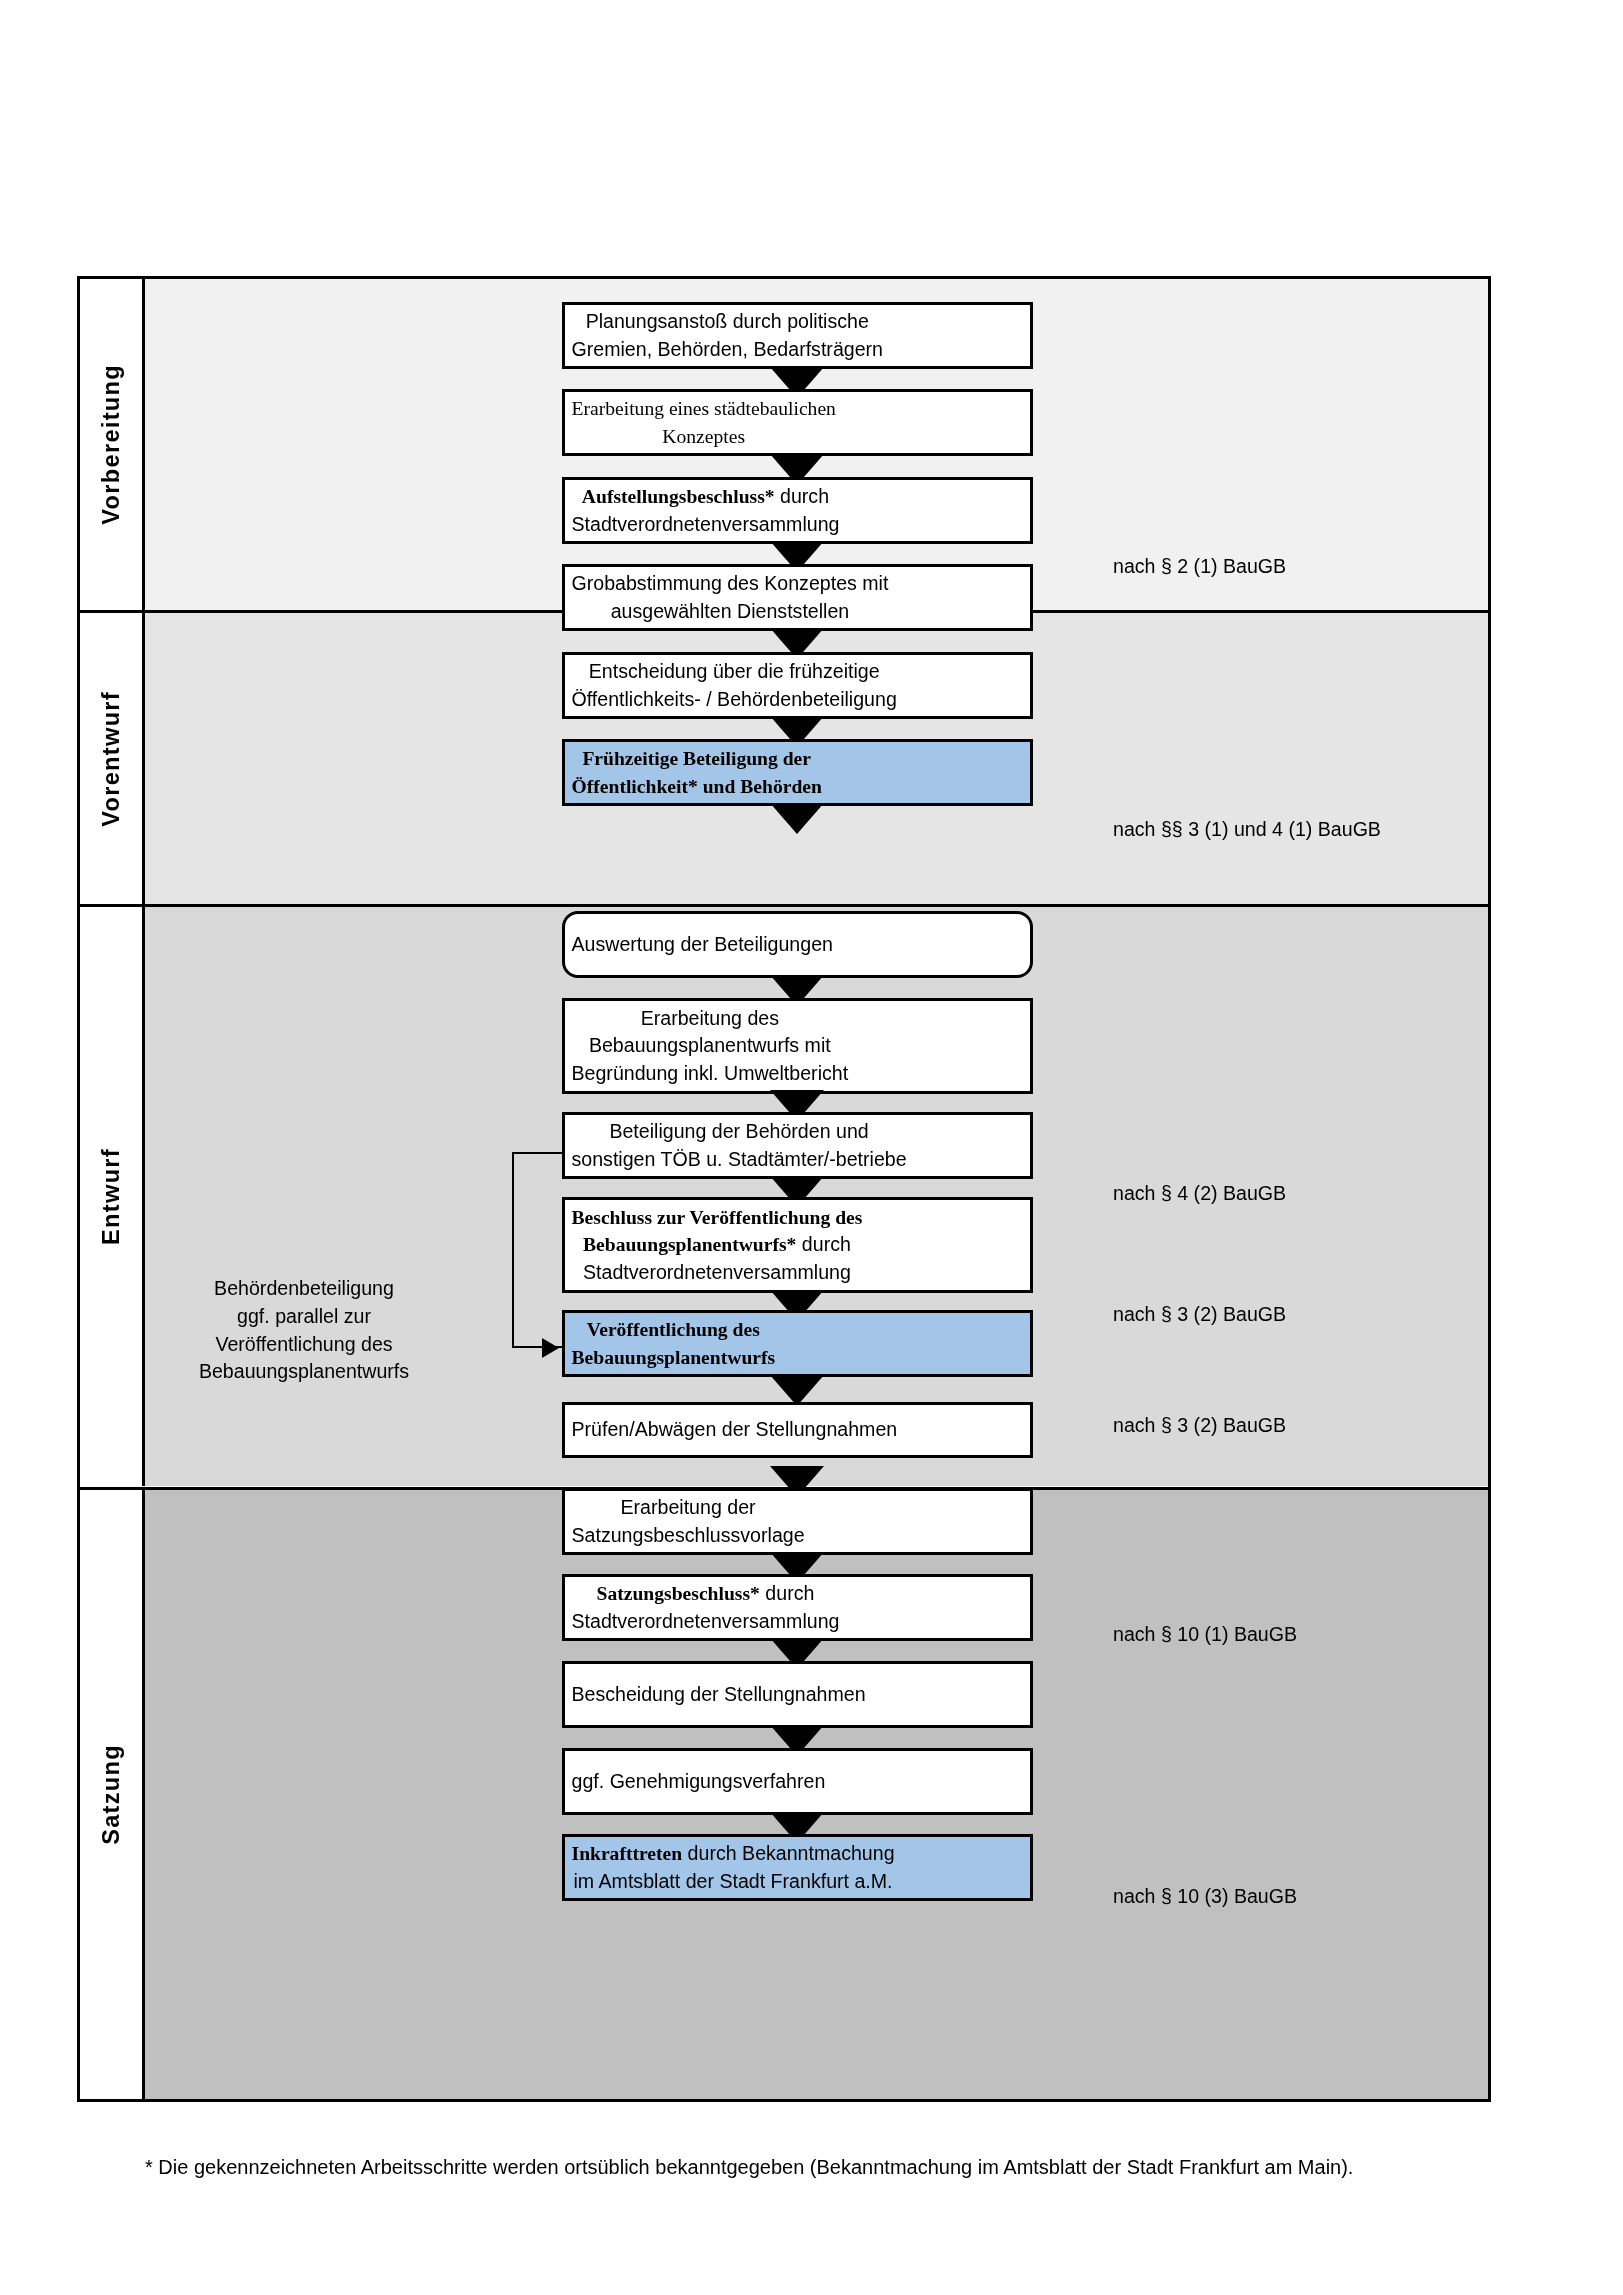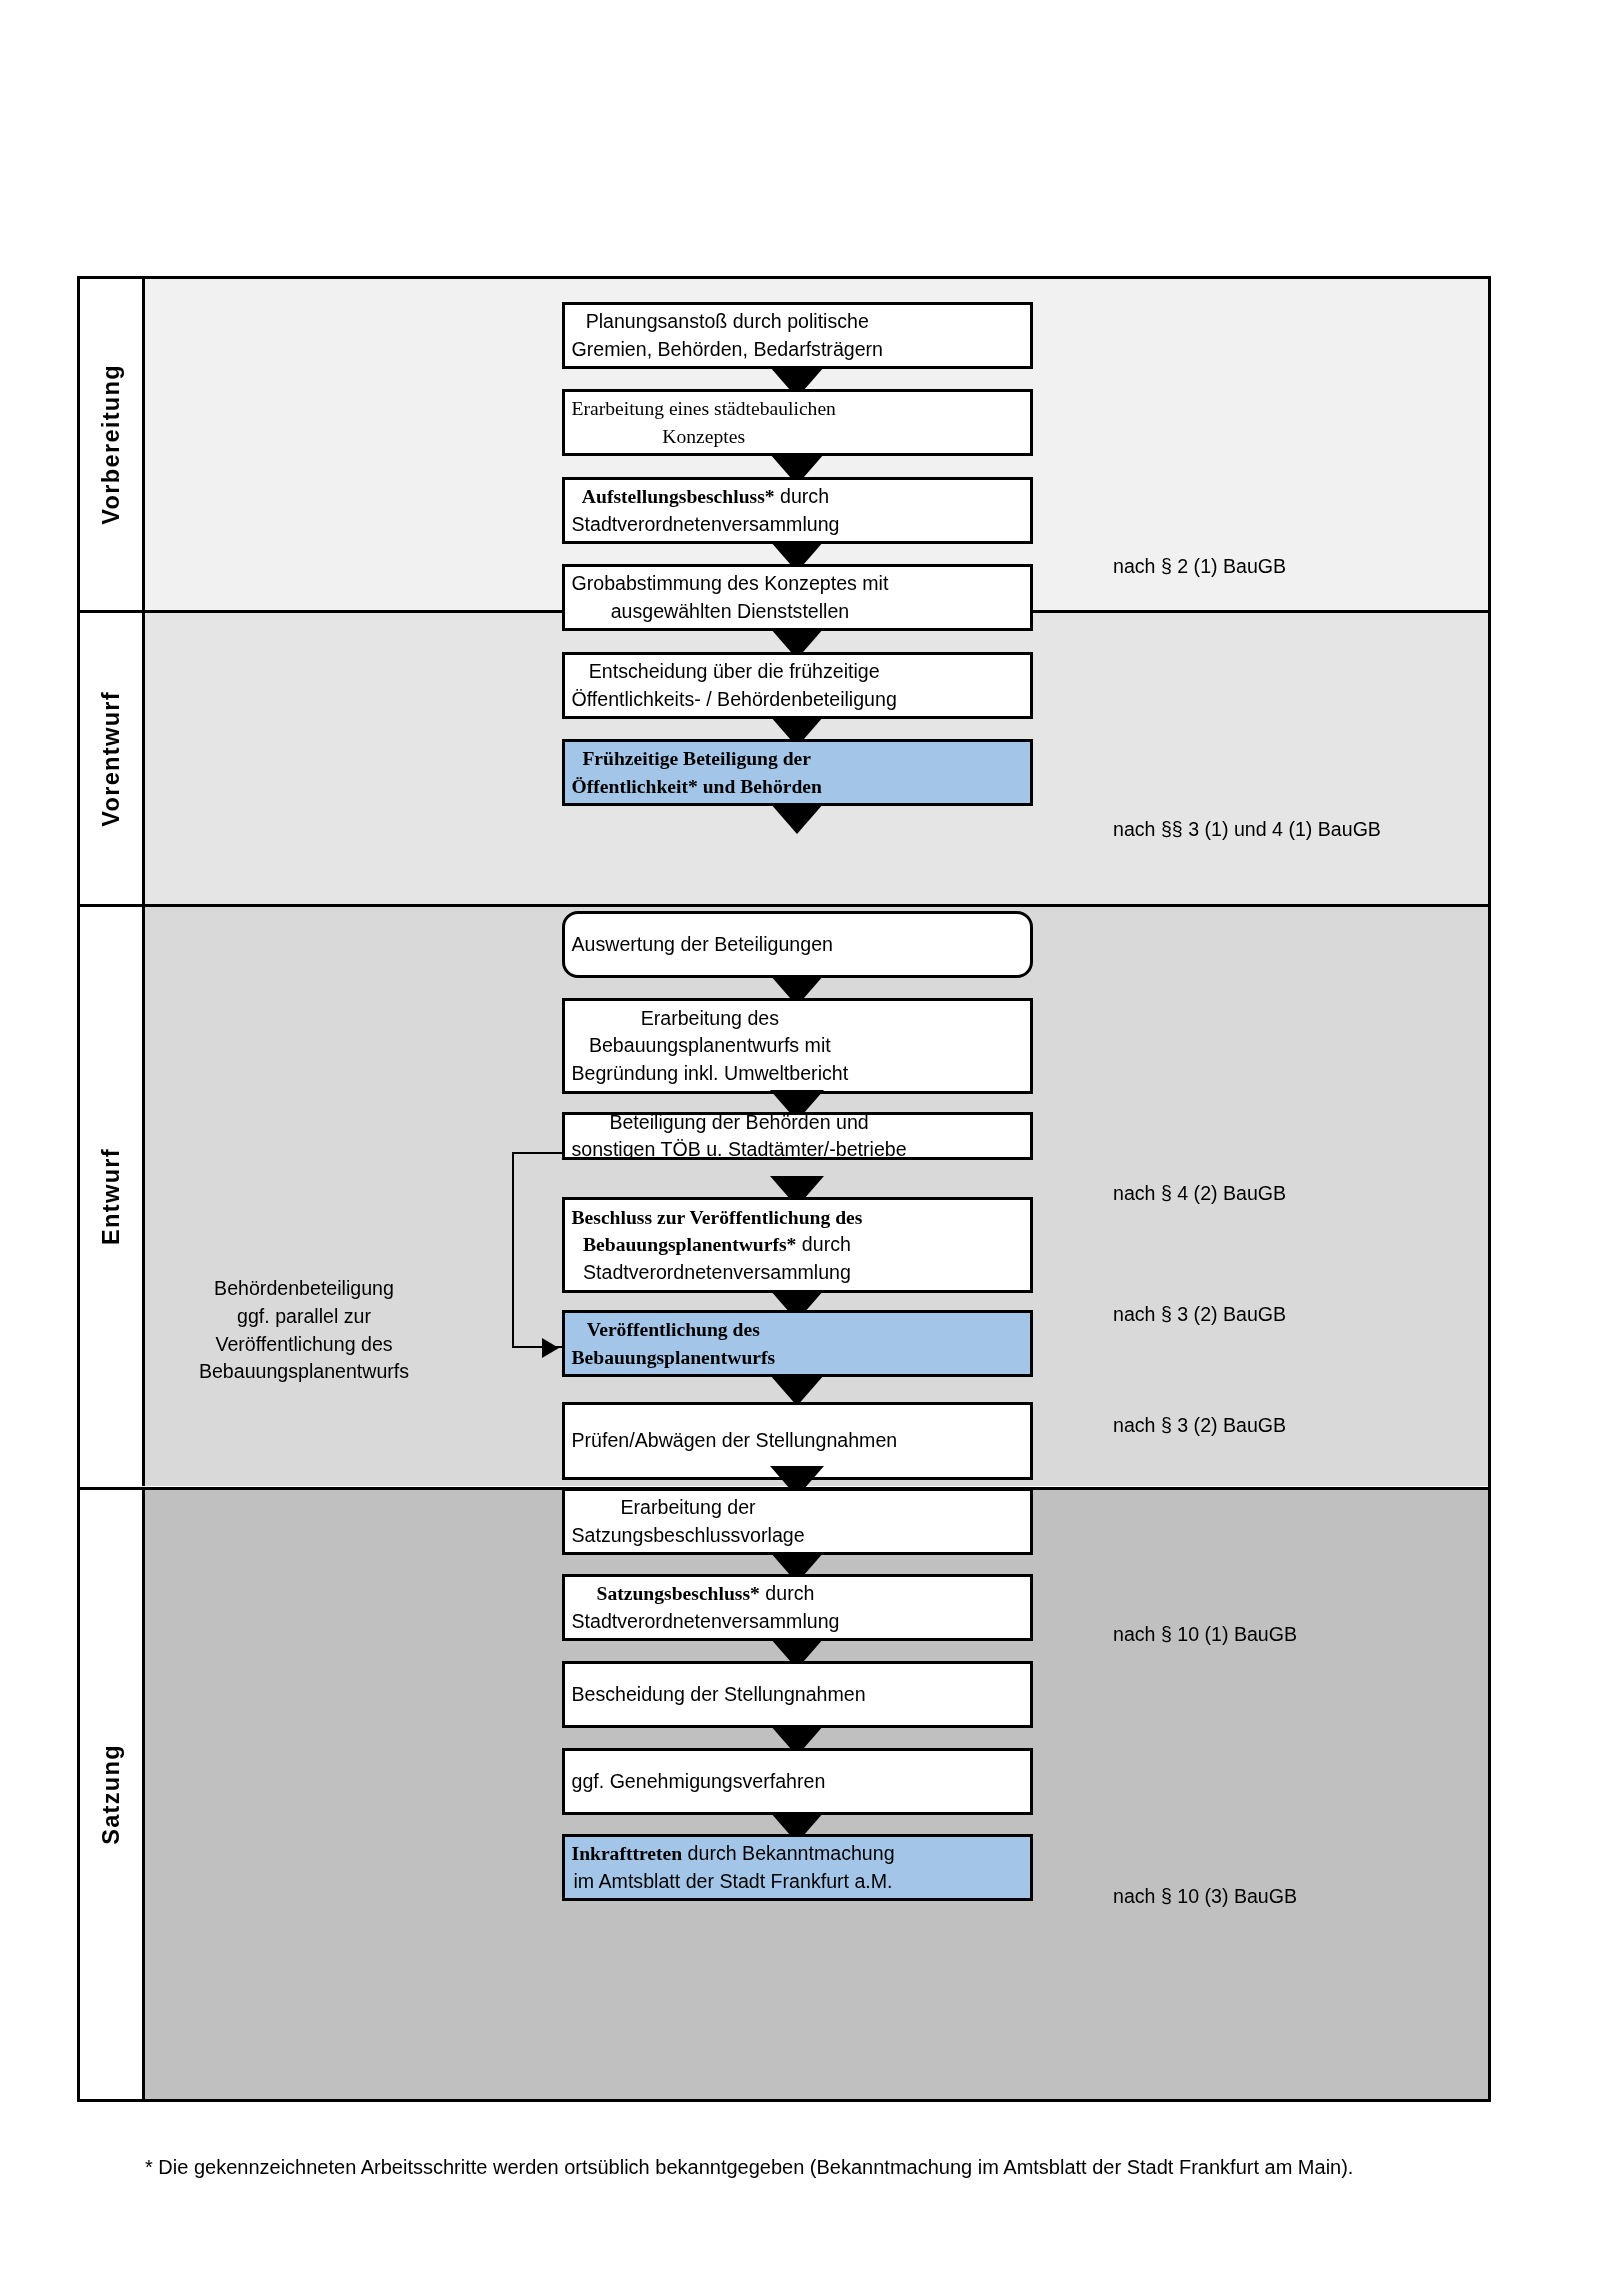--- a/index.html
+++ b/index.html
@@ -262,21 +262,21 @@
 
 <div class="fbox" style="top:998px; height:96px;">
   <div>
     <span>Erarbeitung des</span><br>
     <span>Bebauungsplanentwurfs mit</span><br>
     <span>Begründung inkl. Umweltbericht</span>
   </div>
 </div>
 <div class="arrow-down" style="left:770px; top:1090px;"></div>
 
-<div class="fbox" style="top:1112px; height:48px;">
+<div class="fbox" style="top:1112px; height:67px;">
   <div>
     <span>Beteiligung der Behörden und</span><br>
     <span>sonstigen TÖB u. Stadtämter/-betriebe</span>
   </div>
 </div>
 <div class="arrow-down" style="left:770px; top:1176px;"></div>
 
 <div class="fbox" style="top:1197px; height:96px;">
   <div>
     <b>Beschluss zur Veröffentlichung des</b><br>
@@ -287,21 +287,21 @@
 <div class="arrow-down" style="left:770px; top:1290px;"></div>
 
 <div class="fbox blue" style="top:1310px; height:67px;">
   <div>
     <b>Veröffentlichung des</b><br>
     <b>Bebauungsplanentwurfs</b>
   </div>
 </div>
 <div class="arrow-down" style="left:770px; top:1375px;"></div>
 
-<div class="fbox" style="top:1402px; height:78px;">
+<div class="fbox" style="top:1402px; height:56px;">
   <div>
     <span>Prüfen/Abwägen der Stellungnahmen</span>
   </div>
 </div>
 <div class="arrow-down" style="left:770px; top:1466px;"></div>
 
 <div class="fbox" style="top:1488px; height:67px;">
   <div>
     <span>Erarbeitung der</span><br>
     <span>Satzungsbeschlussvorlage</span>

